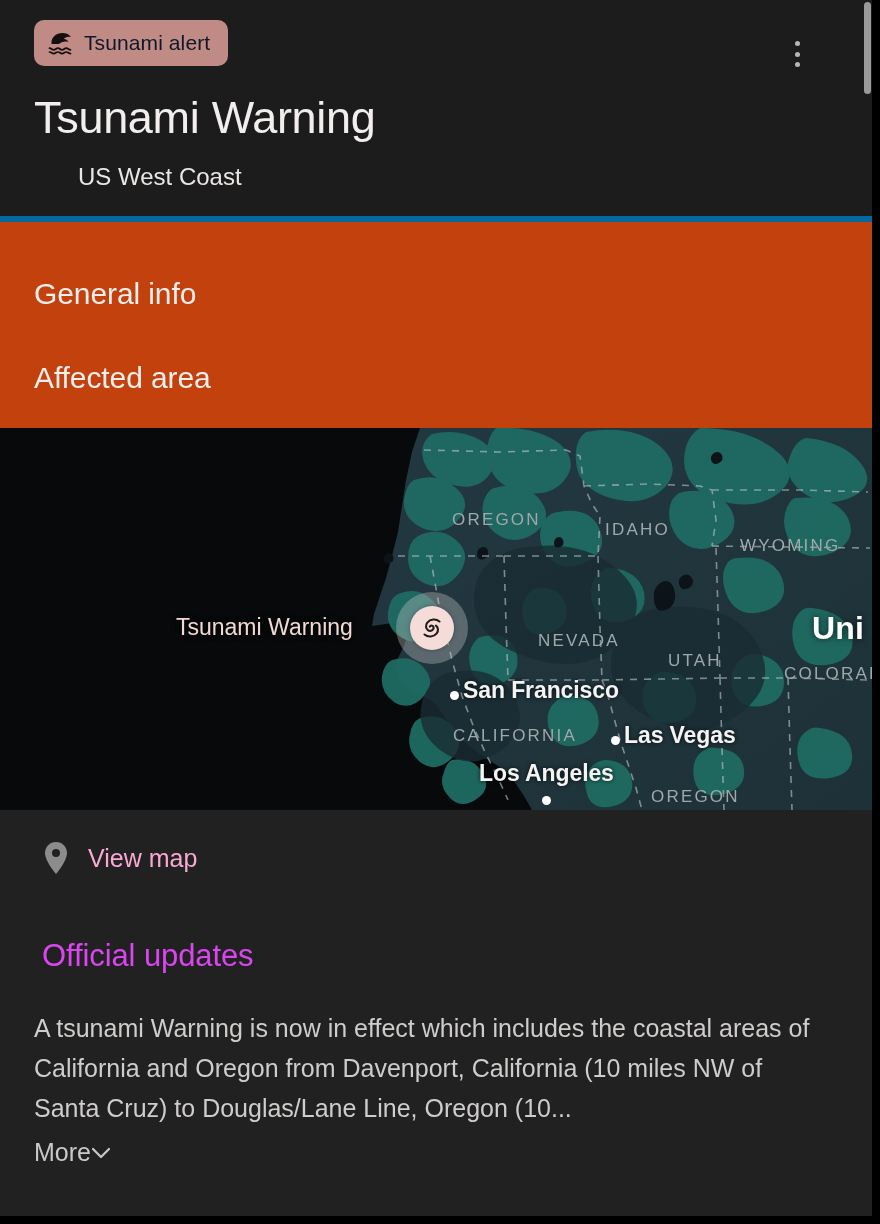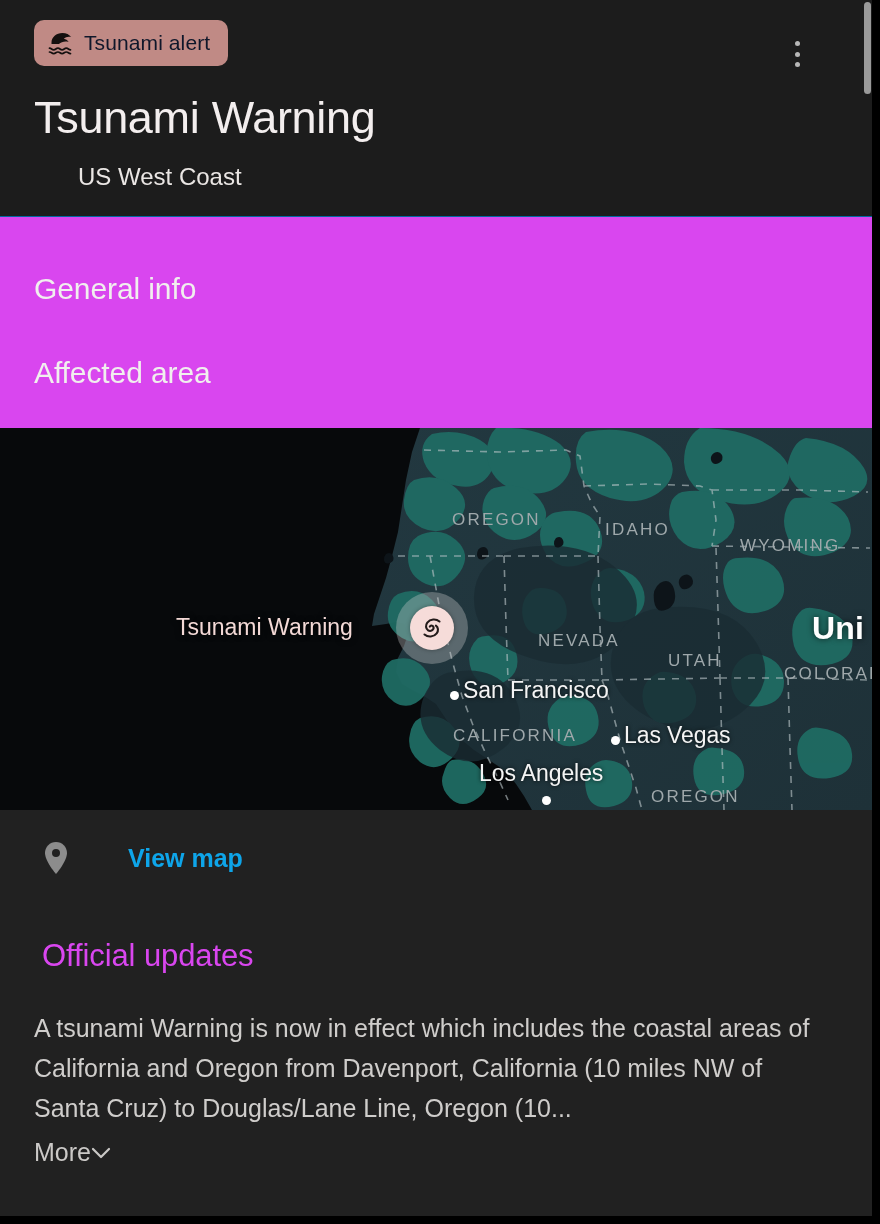--- a/index.html
+++ b/index.html
@@ -139,22 +139,22 @@
     line-height: 34px;
     font-weight: 400;
     color: #eae6e4;
     white-space: nowrap;
     margin-left: 44px;
   }
 
   
   .sections {
     position: relative;
-    background: #d946ef;
-    border-top: 1px solid #0369a1;
+    background: #c2410c;
+    border-top: 6px solid #0369a1;
     height: 212px;
     box-sizing: border-box;
   }
   .section-heading {
     position: absolute;
     left: 34px;
     font-size: 30px;
     line-height: 38px;
     font-weight: 400;
     color: #f1efee;
@@ -179,21 +179,21 @@
   }
   .state-label {
     font-size: 17px;
     letter-spacing: 2.2px;
     color: #9fa8ab;
     font-weight: 400;
   }
   .city-label {
     font-size: 23px;
     color: #f4f4f4;
-    font-weight: 400;
+    font-weight: 700;
     letter-spacing: -.1px;
     text-shadow: 0 0 4px rgba(0,0,0,.8);
   }
   .city-dot {
     position: absolute;
     width: 9px;
     height: 9px;
     border-radius: 50%;
     background: #ffffff;
   }
@@ -239,24 +239,24 @@
     display: flex;
     align-items: center;
   }
   .pin-icon {
     margin-left: 42px;
     width: 28px;
     height: 34px;
     display: block;
   }
   .viewmap-label {
-    margin-left: 58px;
+    margin-left: 18px;
     font-size: 25px;
-    color: #0ea5e9;
-    font-weight: 700;
+    color: #f9a8d4;
+    font-weight: 400;
   }
 
   
   .updates {
     position: relative;
     background: #212121;
     padding: 22px 34px 0 34px;
     box-sizing: border-box;
     height: 318px;
   }

